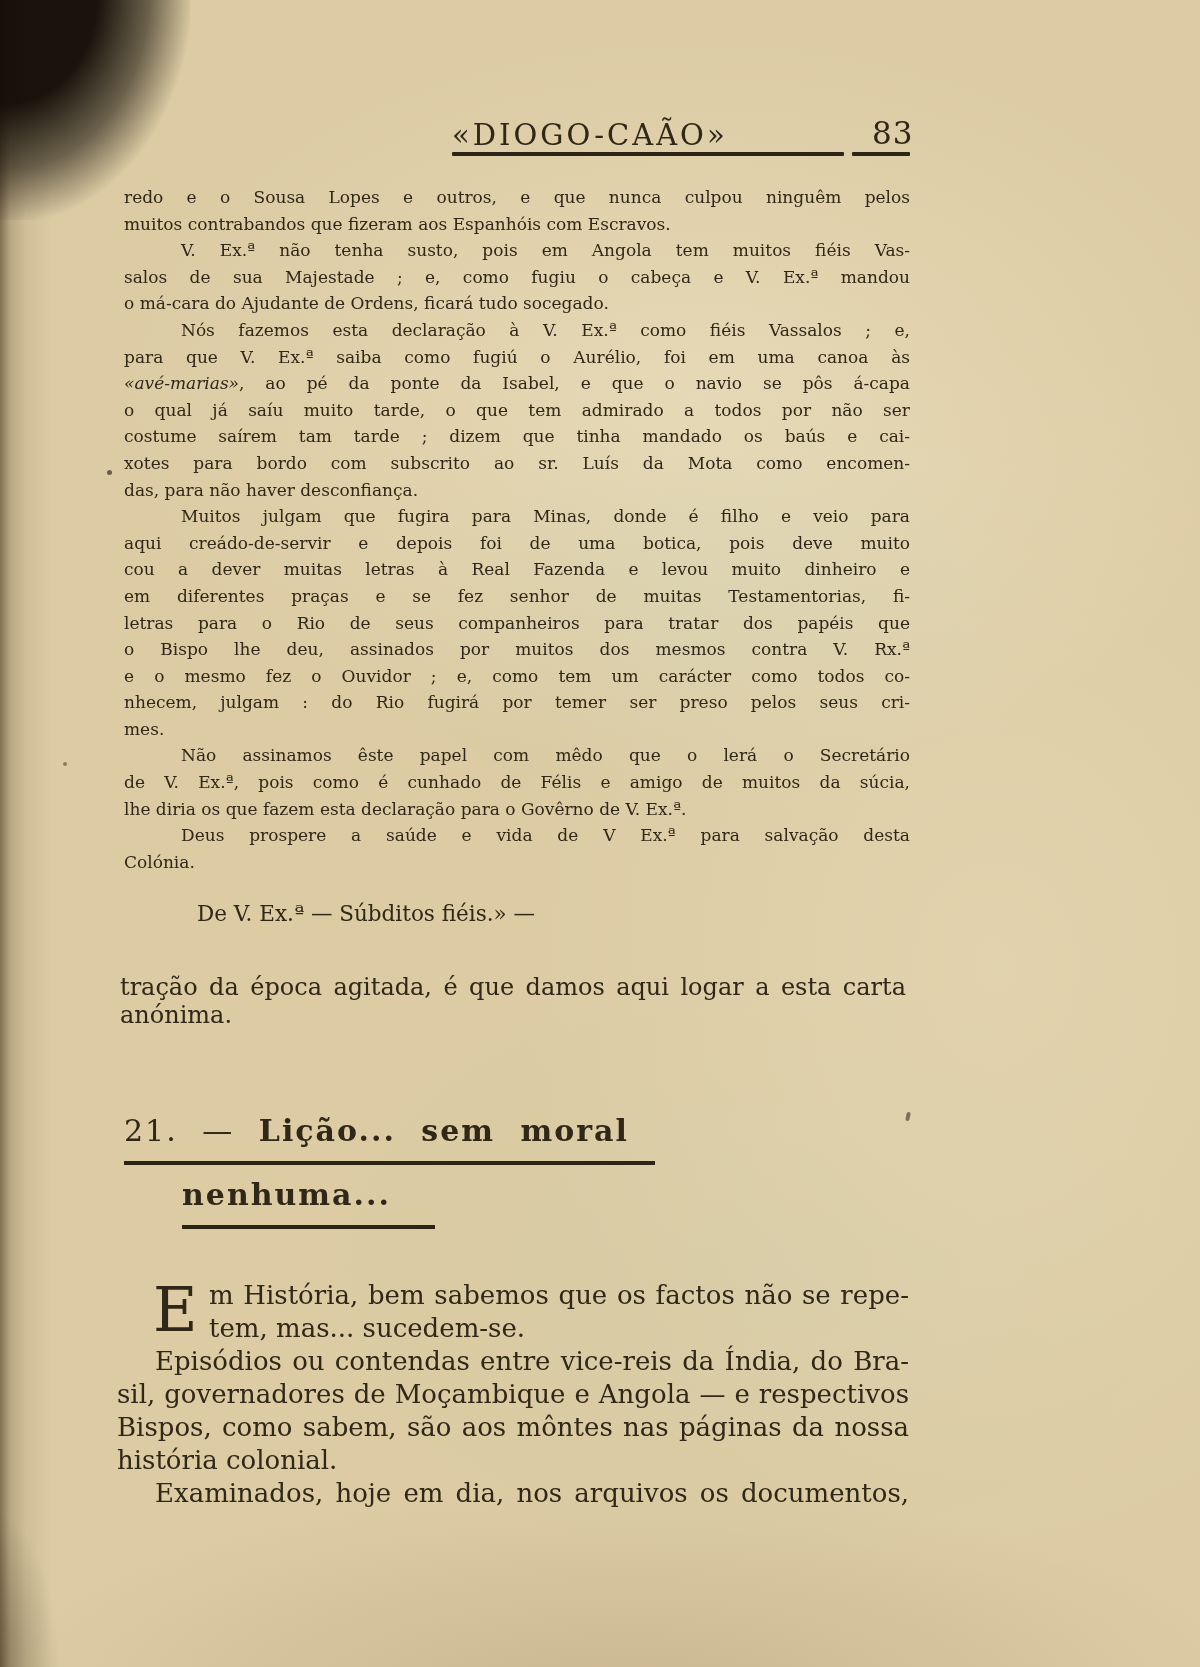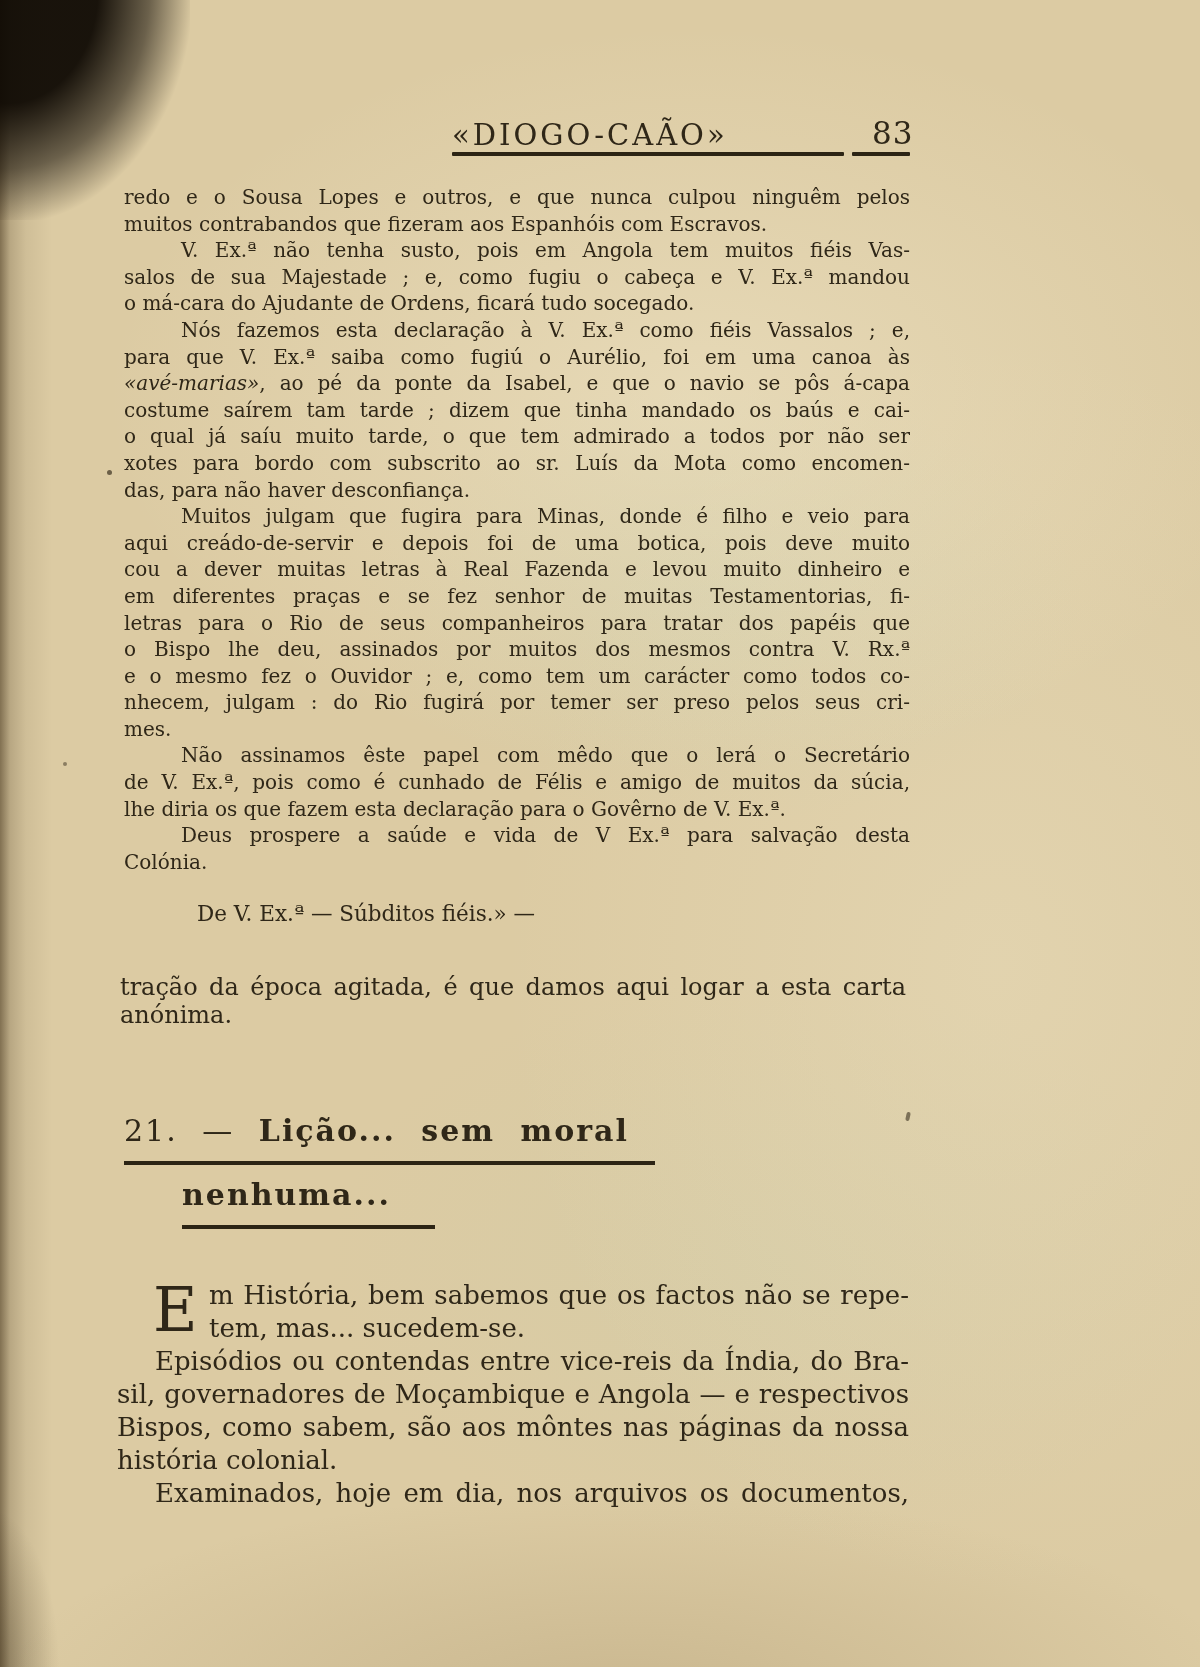--- a/index.html
+++ b/index.html
@@ -32,21 +32,21 @@
   .header-title{position:absolute;left:452px;top:118px;font-size:29px;letter-spacing:3px;}
   .page-number{position:absolute;left:872px;top:115px;font-size:31px;letter-spacing:1px;}
   .rule{position:absolute;top:152px;height:4px;background:#2c2414;border-radius:1px;}
   .rule-a{left:452px;width:392px;}
   .rule-b{left:852px;width:58px;}
   
   .tline{overflow:hidden;}
   .jline{text-align:justify;}
   .jline::after{content:"";display:inline-block;width:100%;height:0;}
   
-  .letter{position:absolute;left:124px;top:184px;width:786px;font-size:20px;line-height:26.6px;}
+  .letter{position:absolute;left:124px;top:184px;width:786px;font-size:17px;line-height:26.6px;}
   .letter .tline{height:26.6px;}
   .letter .ind{text-indent:57px;}
   
   .signature{position:absolute;left:197px;top:901px;font-size:21.5px;}
   
   .commentary{position:absolute;left:120px;top:974px;width:786px;font-size:24px;line-height:27.6px;}
   .commentary .tline{height:27.6px;}
   .commentary .ind{text-indent:36px;}
   
   .sect{position:absolute;font-size:30px;letter-spacing:2px;word-spacing:13px;
@@ -84,22 +84,22 @@
 
   <section class="letter">
       <div class="tline jline">redo e o Sousa Lopes e outros, e que nunca culpou ninguêm pelos</div>
       <div class="tline">muitos contrabandos que fizeram aos Espanhóis com Escravos.</div>
       <div class="tline jline ind">V. Ex.ª não tenha susto, pois em Angola tem muitos fiéis Vas-</div>
       <div class="tline jline">salos de sua Majestade ; e, como fugiu o cabeça e V. Ex.ª mandou</div>
       <div class="tline">o má-cara do Ajudante de Ordens, ficará tudo socegado.</div>
       <div class="tline jline ind">Nós fazemos esta declaração à V. Ex.ª como fiéis Vassalos ; e,</div>
       <div class="tline jline">para que V. Ex.ª saiba como fugiú o Aurélio, foi em uma canoa às</div>
       <div class="tline jline"><em>«avé-marias»</em><span>, ao pé da ponte da Isabel, e que o navio se pôs á-capa</span></div>
+      <div class="tline jline">o qual já saíu muito tarde, o que tem admirado a todos por não ser</div>
       <div class="tline jline">costume saírem tam tarde ; dizem que tinha mandado os baús e cai-</div>
-      <div class="tline jline">o qual já saíu muito tarde, o que tem admirado a todos por não ser</div>
       <div class="tline jline">xotes para bordo com subscrito ao sr. Luís da Mota como encomen-</div>
       <div class="tline">das, para não haver desconfiança.</div>
       <div class="tline jline ind">Muitos julgam que fugira para Minas, donde é filho e veio para</div>
       <div class="tline jline">aqui creádo-de-servir e depois foi de uma botica, pois deve muito</div>
       <div class="tline jline">cou a dever muitas letras à Real Fazenda e levou muito dinheiro e</div>
       <div class="tline jline">em diferentes praças e se fez senhor de muitas Testamentorias, fi-</div>
       <div class="tline jline">letras para o Rio de seus companheiros para tratar dos papéis que</div>
       <div class="tline jline">o Bispo lhe deu, assinados por muitos dos mesmos contra V. Rx.ª</div>
       <div class="tline jline">e o mesmo fez o Ouvidor ; e, como tem um carácter como todos co-</div>
       <div class="tline jline">nhecem, julgam : do Rio fugirá por temer ser preso pelos seus cri-</div>

